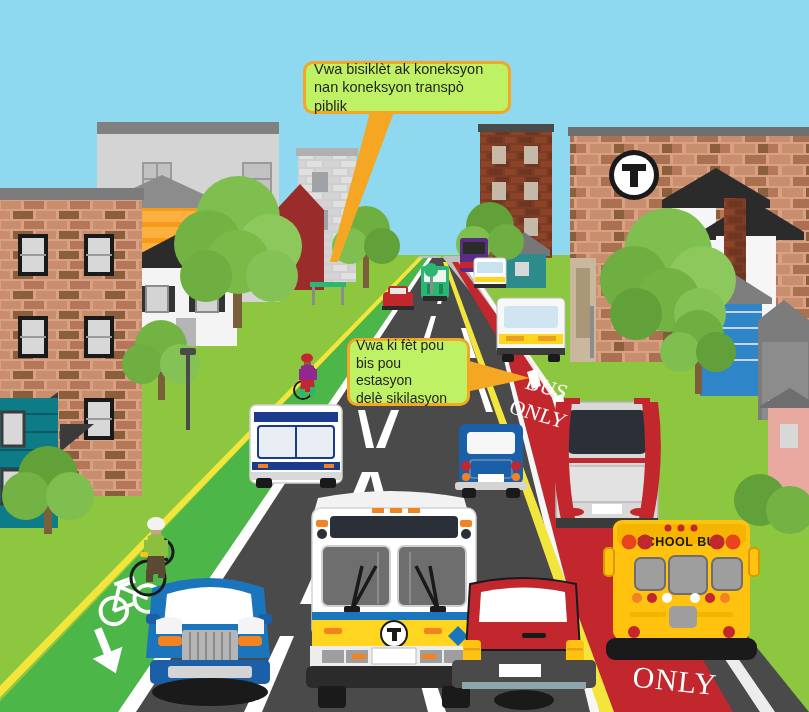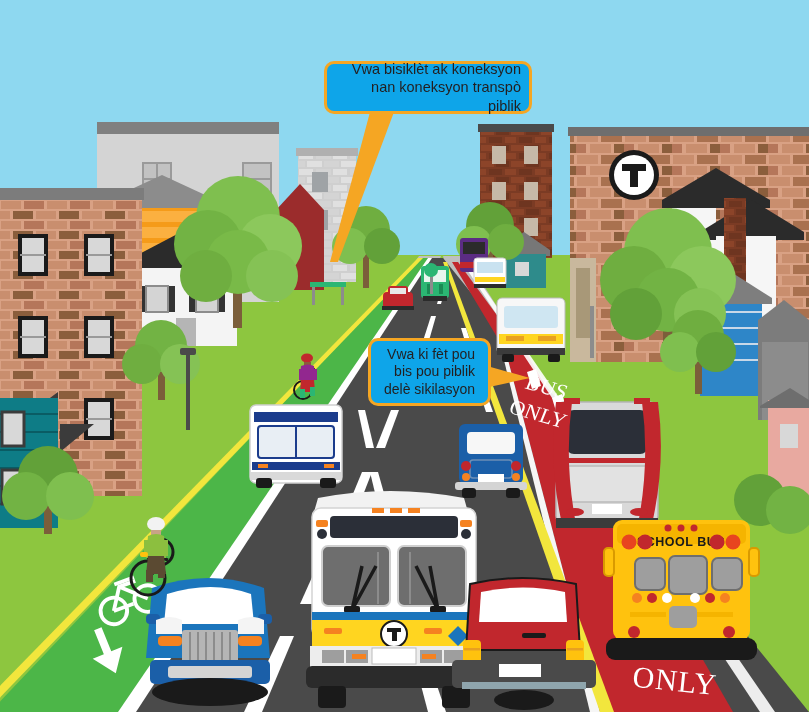--- a/index.html
+++ b/index.html
@@ -1,22 +1,22 @@
 <!DOCTYPE html>
 <html><head>
 <meta charset="utf-8">
 <style>
   html,body{margin:0;padding:0;background:#fff;}
   body{font-family:"Liberation Sans",sans-serif;}
   #scene{position:relative;width:809px;height:712px;overflow:hidden;background:#8ED8F0;}
   #scene svg{display:block;}
   .callout-box{
-    position:absolute;background:#0ea5e9;border:3px solid #F5A623;border-radius:10px;
+    position:absolute;background:#bef264;border:3px solid #F5A623;border-radius:10px;
     box-sizing:border-box;display:flex;align-items:center;justify-content:center;
-    text-align:right;color:#231f20;line-height:1.25;z-index:40;margin-left:21px;
+    text-align:left;color:#231f20;line-height:1.25;z-index:40;
   }
   #callout-transit{left:303px;top:61px;width:208px;height:53px;font-size:14.5px;padding:4px 8px;}
   #callout-bus{left:347px;top:338px;width:123px;height:68px;font-size:14px;padding:21px 6px;}
   .callout-text{display:block;}
 </style>
 </head>
 <body>
 
 <div id="scene">
 
@@ -606,18 +606,18 @@
 <div class="callout-box" id="callout-transit">
   <div>
     <span class="callout-text">Vwa bisiklèt ak koneksyon</span>
     <span class="callout-text">nan koneksyon transpò piblik</span>
   </div>
 </div>
 
 <div class="callout-box" id="callout-bus">
   <div>
     <span class="callout-text">Vwa ki fèt pou</span>
-    <span class="callout-text">bis pou piblik</span>
+    <span class="callout-text">bis pou estasyon</span>
     <span class="callout-text">delè sikilasyon</span>
   </div>
 </div>
 
 </div>
 
 </body></html>

